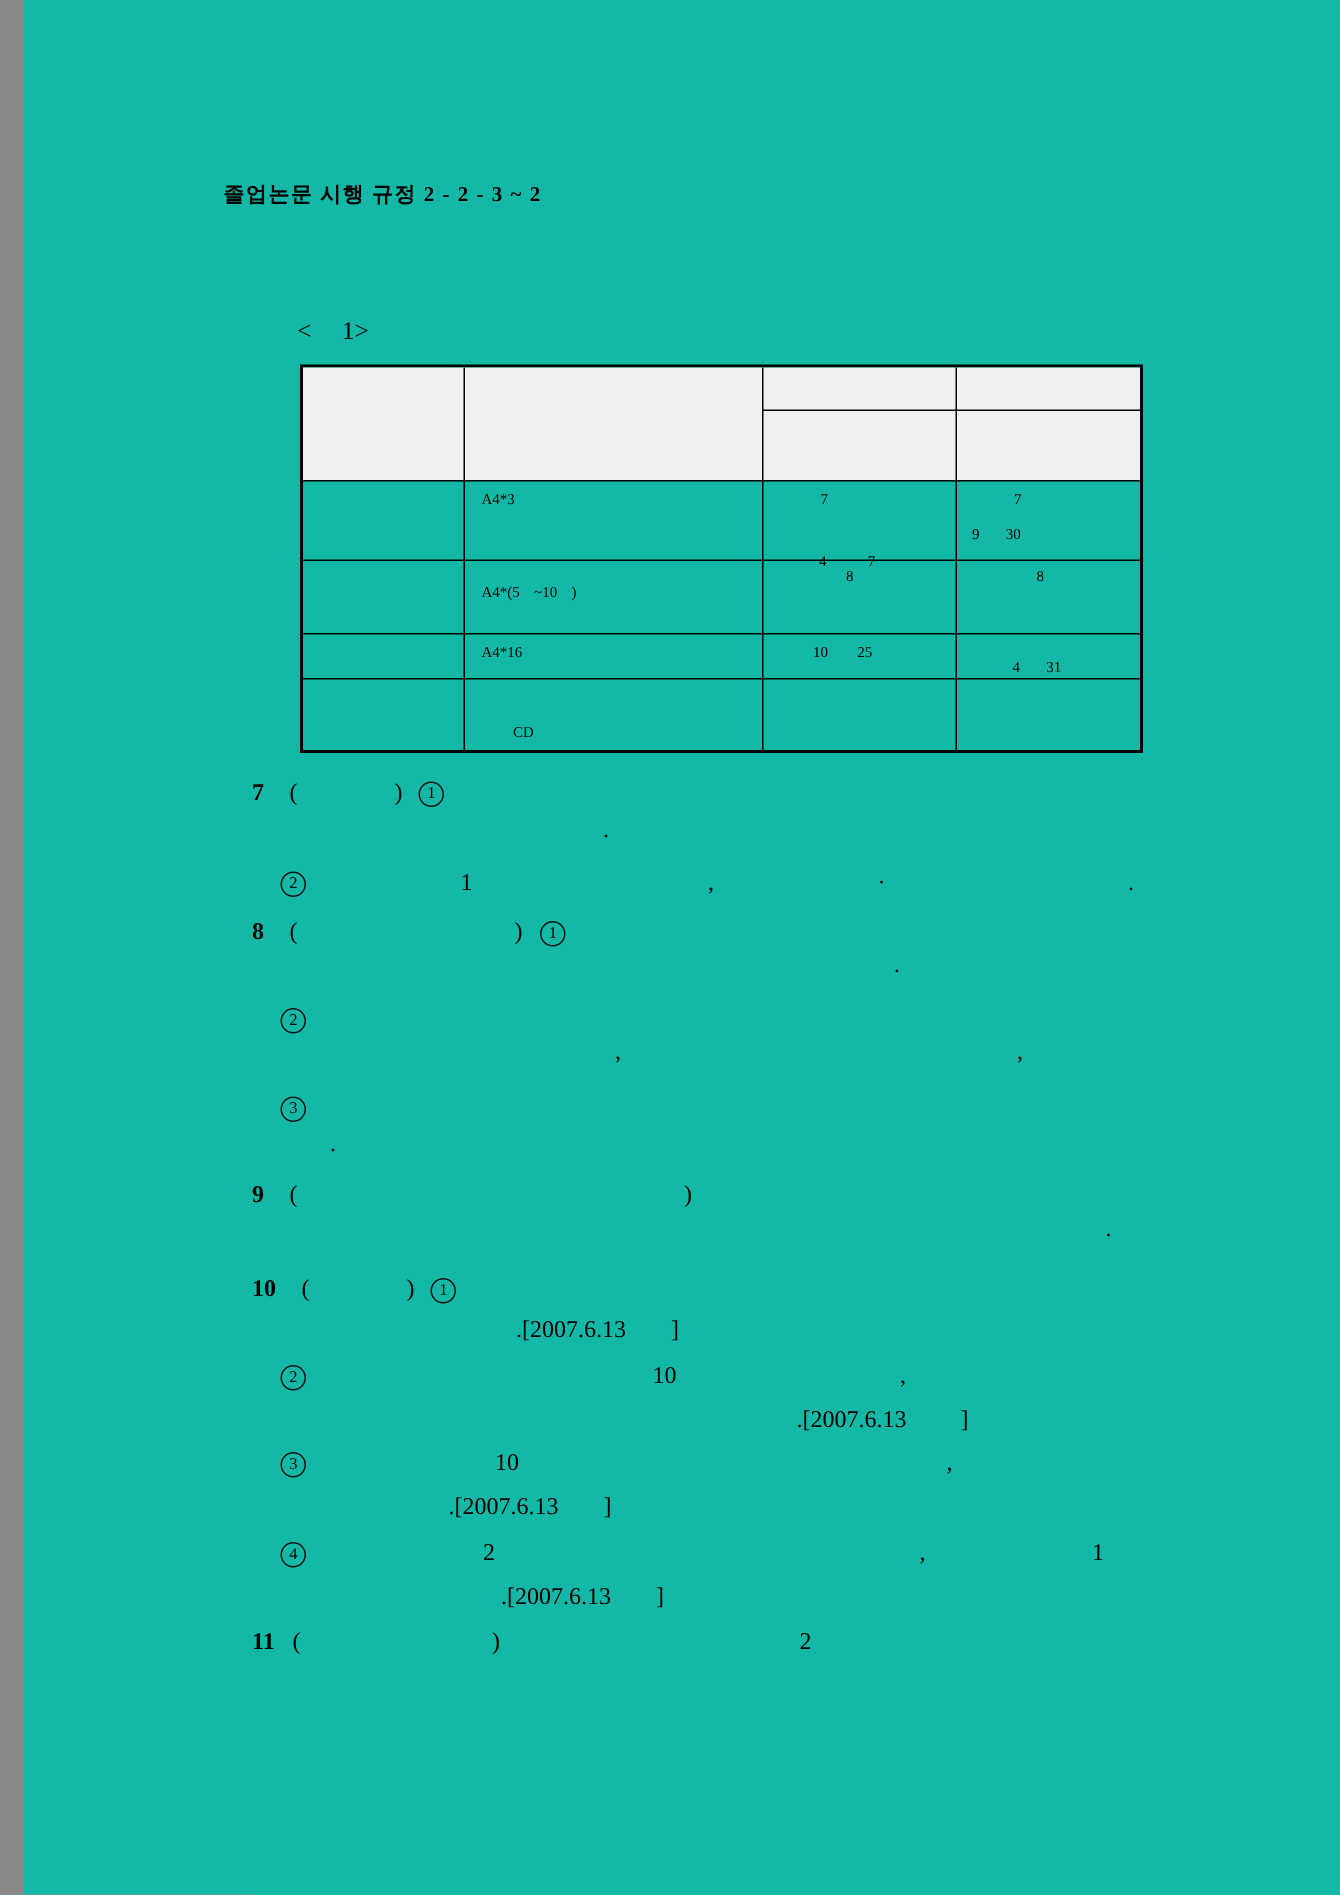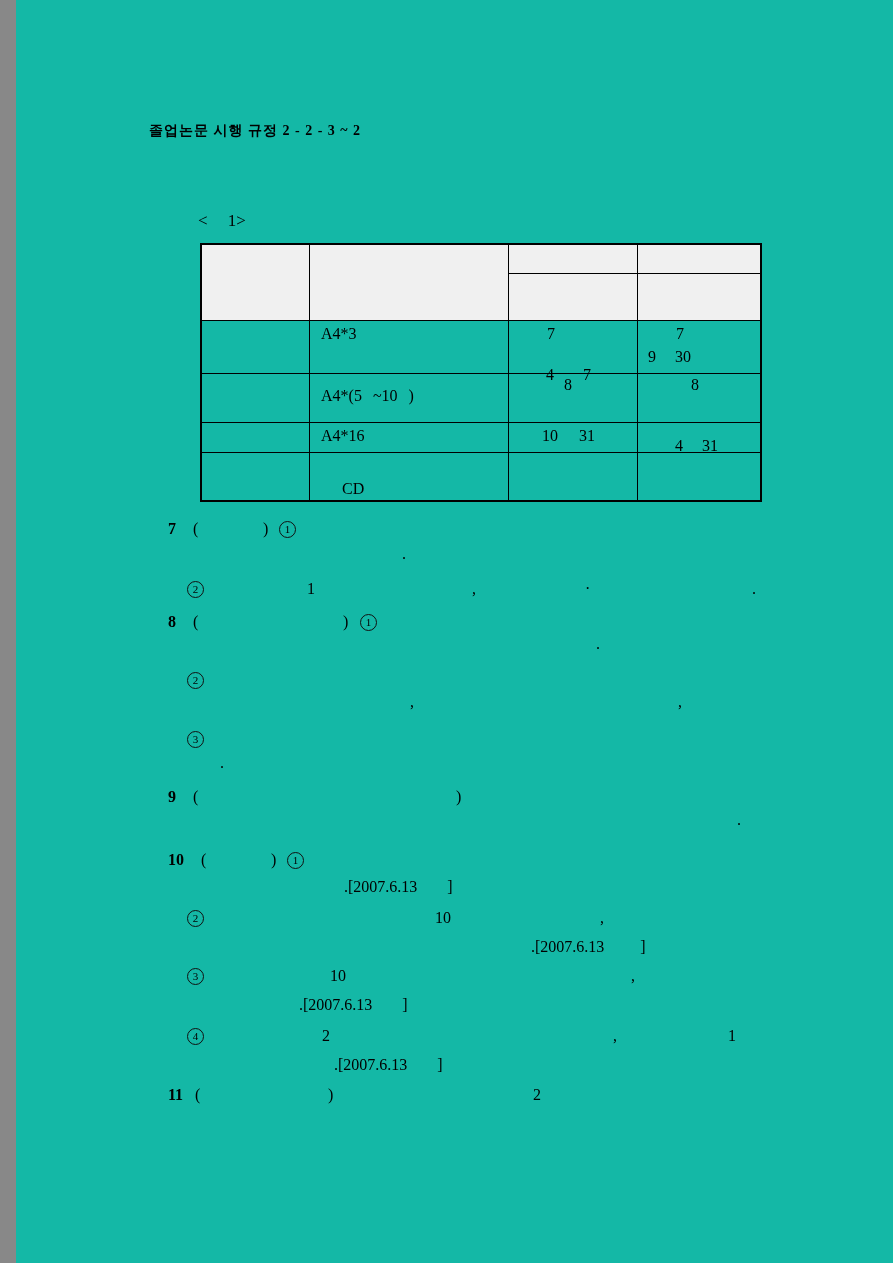--- a/index.html
+++ b/index.html
@@ -19,21 +19,21 @@
     white-space:pre;
   }
   .b{font-weight:bold;}
   .hdr{
     font-size:14px;
     font-weight:bold;
     letter-spacing:1px;
     line-height:18px;
   }
   .cap{font-size:17px;word-spacing:16px;}
-  .tcell{font-size:16px;line-height:19px;}
+  .tcell{font-size:10px;line-height:19px;}
   .cnum{
     position:absolute;
     width:15px;height:15px;
     border:1px solid #111;
     border-radius:50%;
     font-size:11px;
     line-height:14px;
     text-align:center;
     font-family:"Liberation Serif","DejaVu Serif",serif;
   }
@@ -78,21 +78,21 @@
   <span class="frag tcell" style="left:531px;top:324px;">7</span>
   <span class="frag tcell" style="left:530px;top:365px;word-spacing:25px;">4 7</span>
   <span class="frag tcell" style="left:660px;top:324px;">7</span>
   <span class="frag tcell" style="left:632px;top:347px;word-spacing:15px;">9 30</span>
 
   <span class="frag tcell" style="left:305px;top:386px;word-spacing:7px;">A4*(5 ~10 )</span>
   <span class="frag tcell" style="left:548px;top:375px;">8</span>
   <span class="frag tcell" style="left:675px;top:375px;">8</span>
 
   <span class="frag tcell" style="left:305px;top:426px;">A4*16</span>
-  <span class="frag tcell" style="left:526px;top:426px;word-spacing:17px;">10 31</span>
+  <span class="frag tcell" style="left:526px;top:426px;word-spacing:17px;">10 25</span>
   <span class="frag tcell" style="left:659px;top:436px;word-spacing:15px;">4 31</span>
 
   <span class="frag tcell" style="left:326px;top:479px;">CD</span>
 
   <span class="frag b" style="left:152px;top:519px;">7</span>
   <span class="frag" style="left:177px;top:519px;">(</span>
   <span class="frag" style="left:247px;top:519px;">)</span>
   <span class="cnum" style="left:263px;top:521px;">1</span>
   <span class="frag" style="left:386px;top:544px;">.</span>
   <span class="cnum" style="left:171px;top:581px;">2</span>

